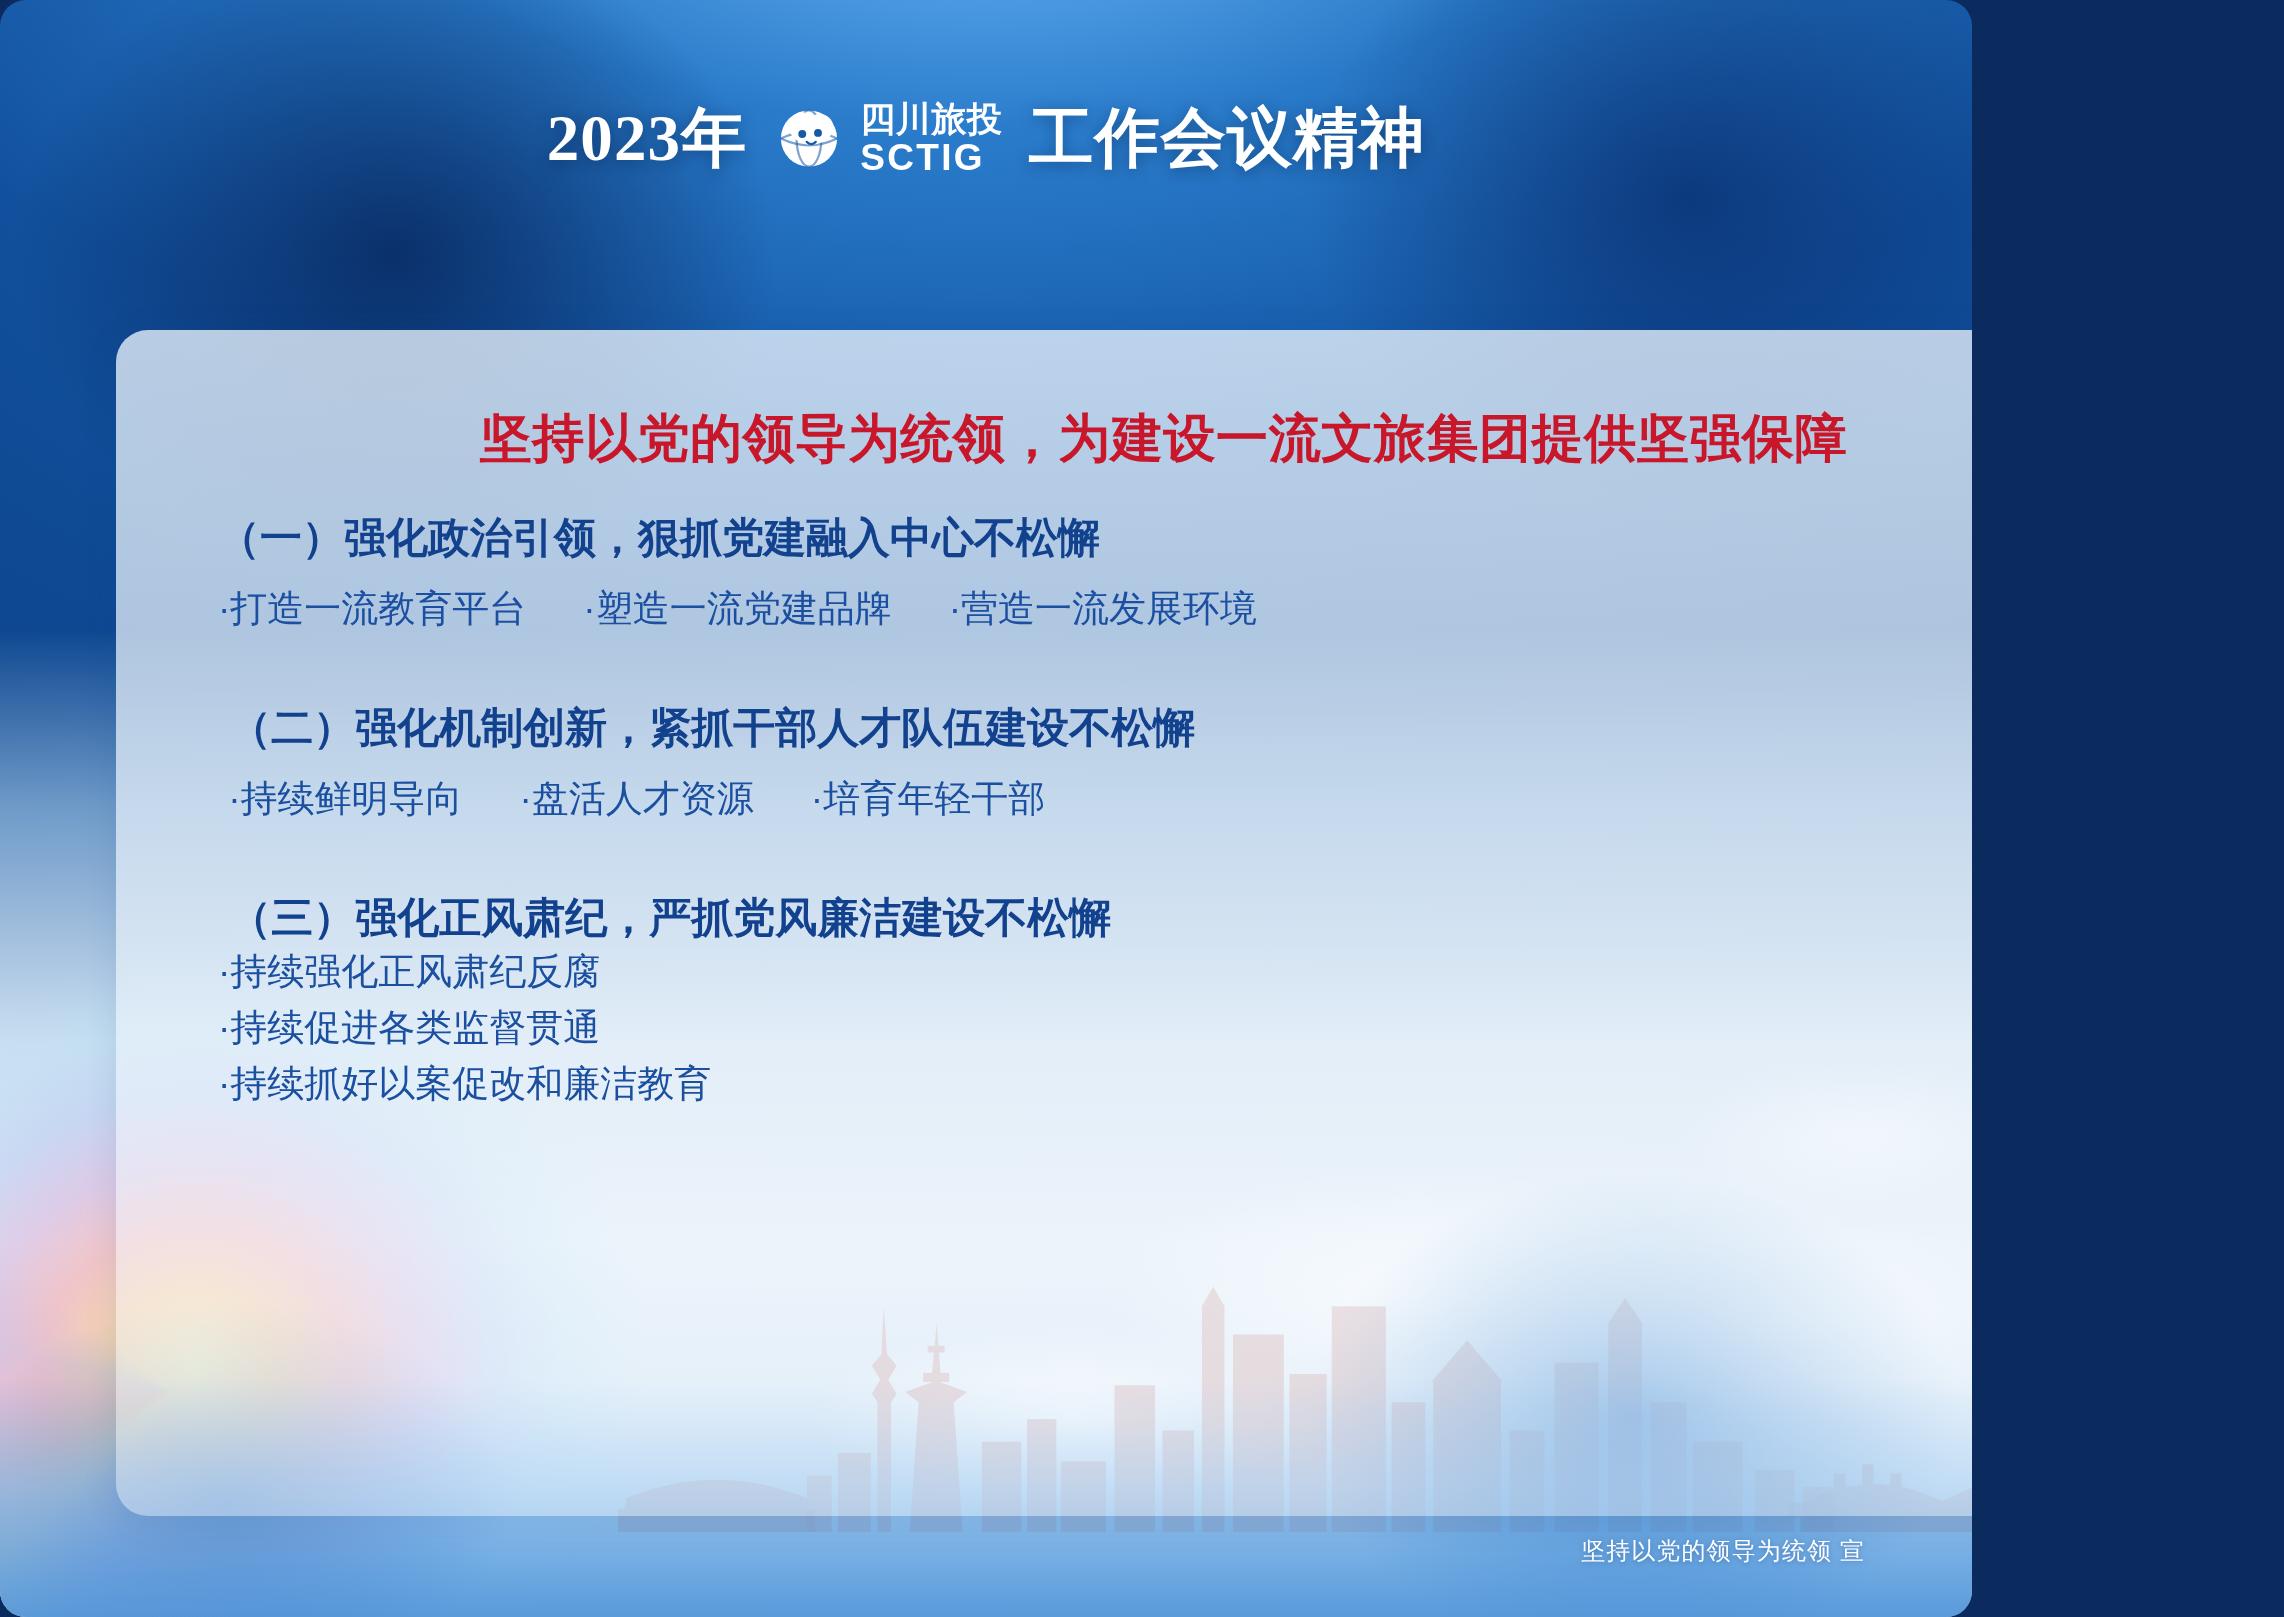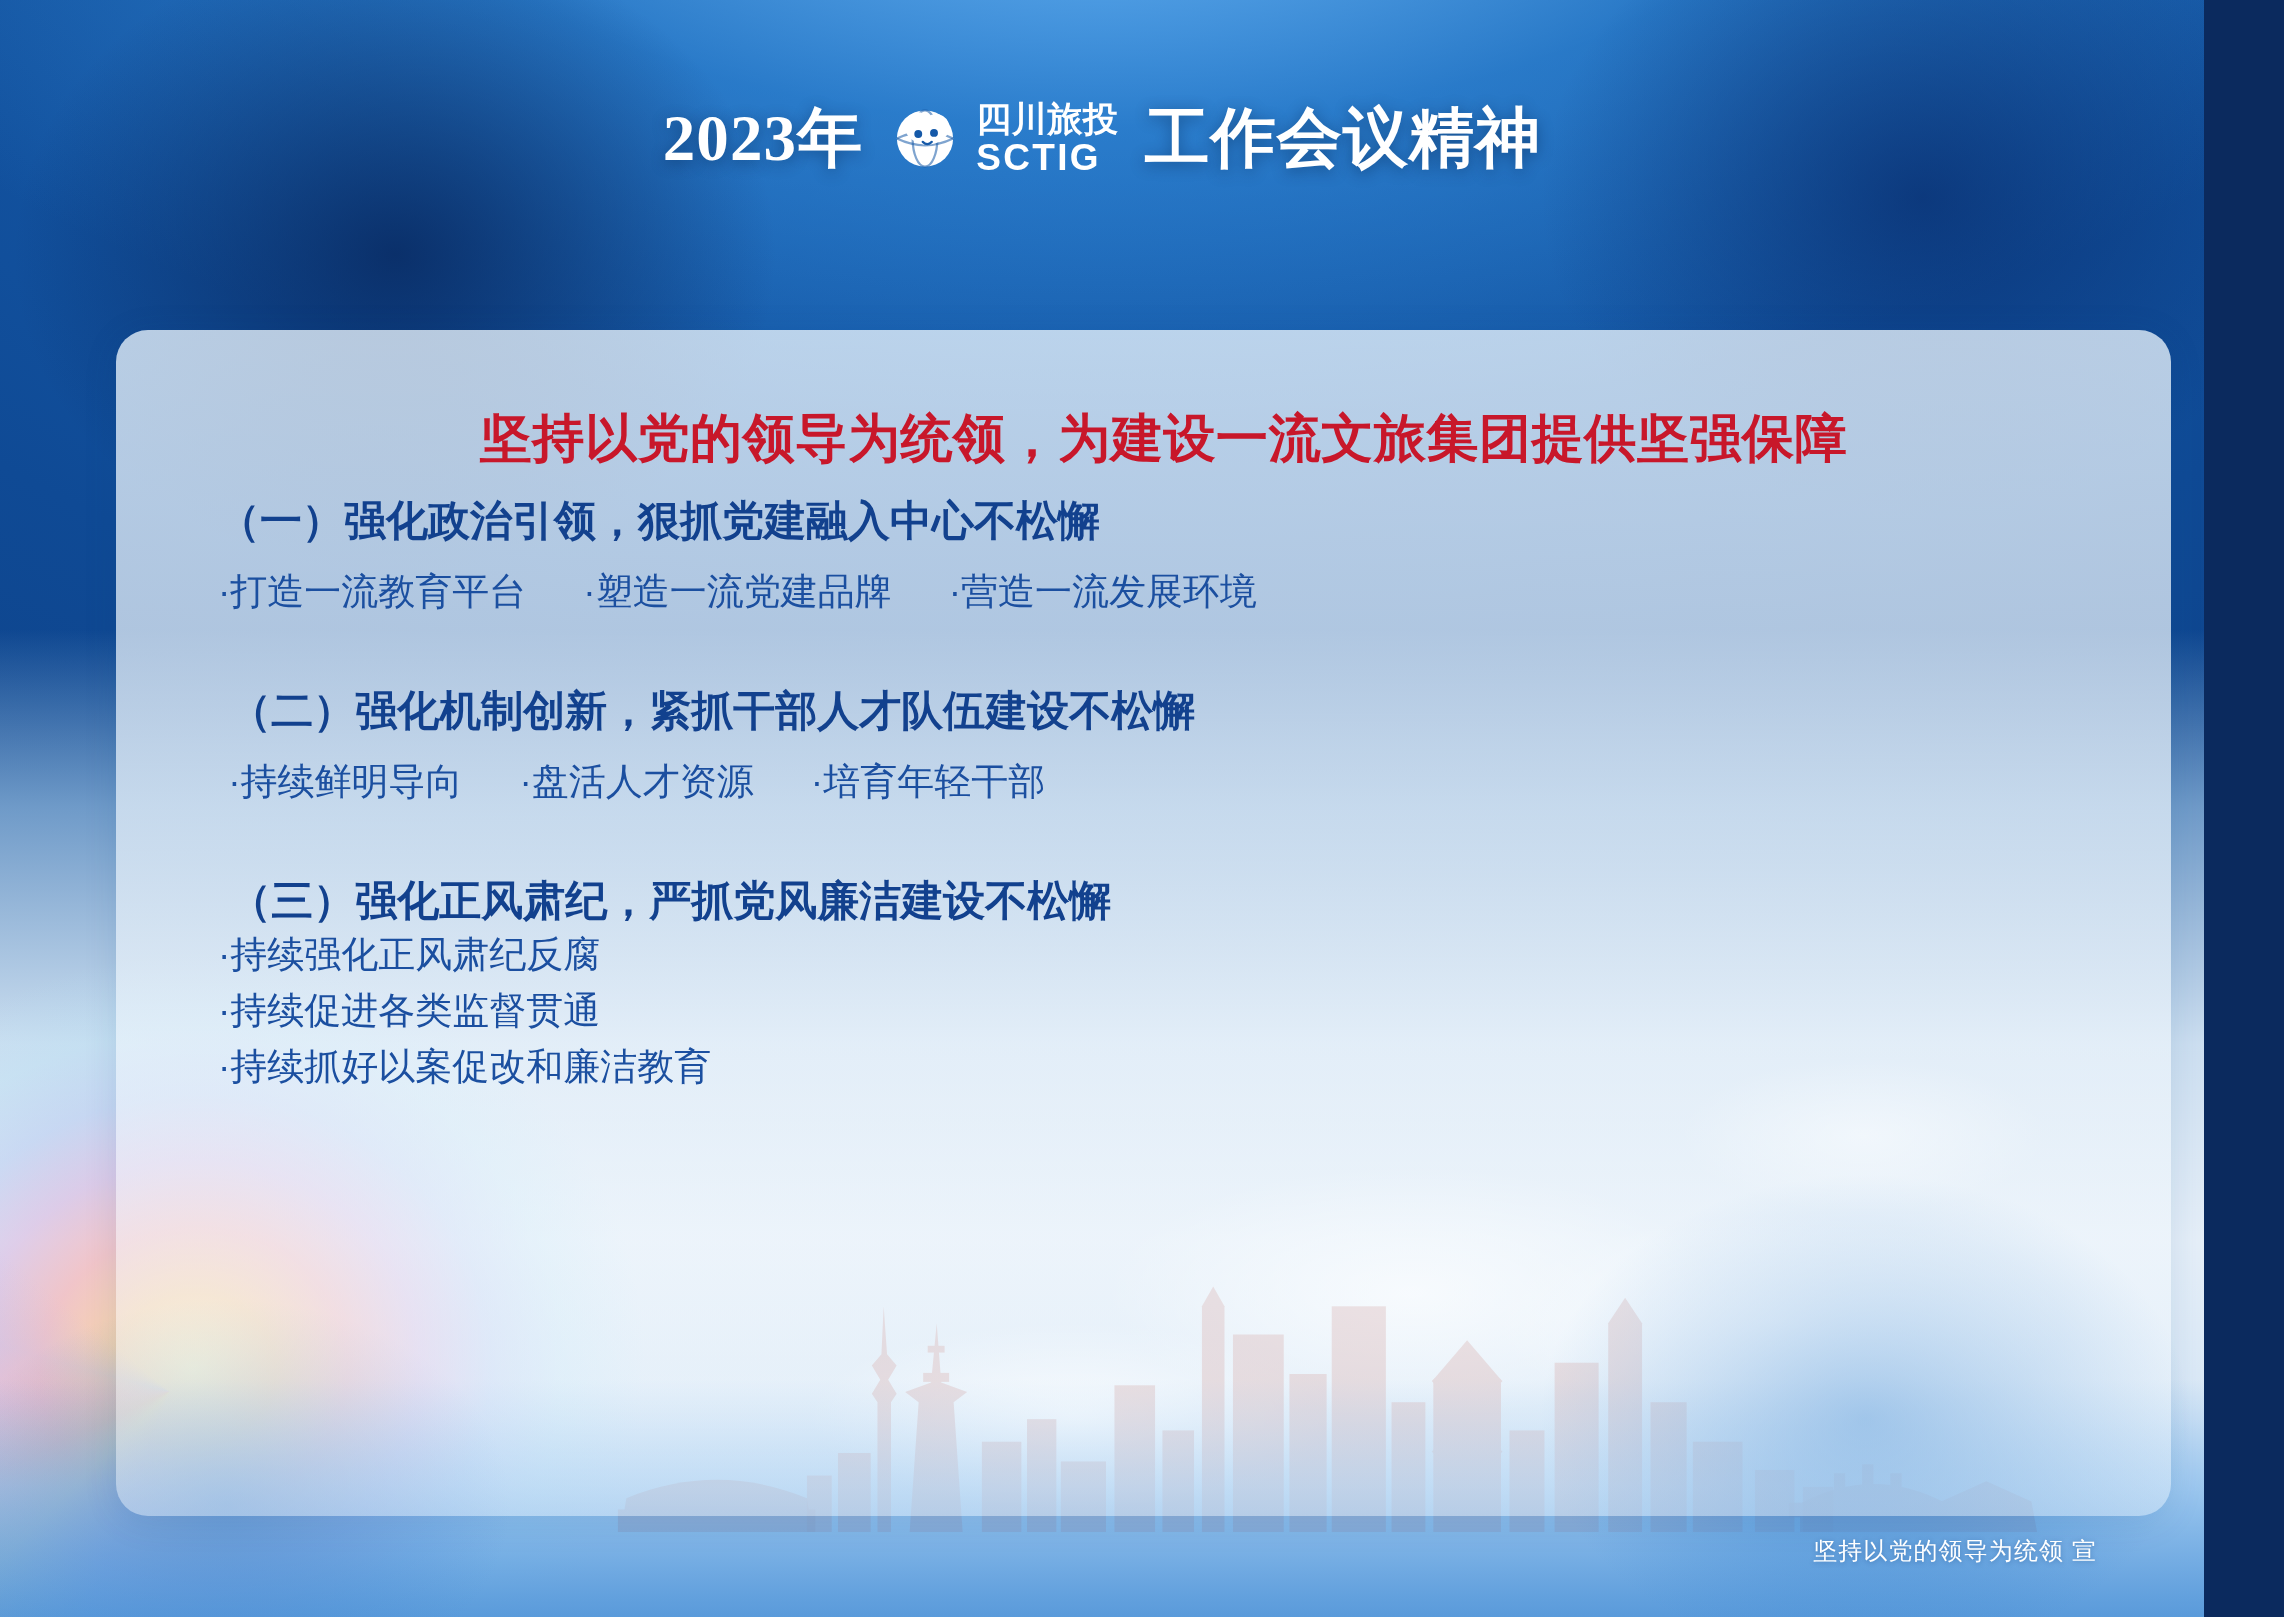--- a/index.html
+++ b/index.html
@@ -9,26 +9,27 @@
   }
   body {
     width: 2284px;
     height: 1617px;
     overflow: hidden;
     font-family: "Liberation Sans", sans-serif;
   }
 
   .poster {
     position: relative;
-    width: 2204px;
+    width: 1972px;
     height: 1617px;
     overflow: hidden;
     
     background:
       radial-gradient(120% 80% at 50% 0%, #1f6fc4 0%, #1559a8 28%, #0f4a95 55%, #0d3c80 100%);
+    border-radius: 26px;
   }
 
   
   .bg-sky-glow {
     position: absolute;
     left: 0; top: 0; right: 0;
     height: 847px;
     background:
       radial-gradient(90% 100% at 50% -20%, rgba(130,200,255,0.85) 0%, rgba(60,150,225,0.45) 35%, rgba(20,95,180,0.0) 70%);
     pointer-events: none;
@@ -221,21 +222,21 @@
     font-family: "Liberation Sans", sans-serif;
     font-weight: bold;
     font-size: 52px;
     line-height: 1.15;
     color: #c8172a;
     letter-spacing: 0.6px;
     white-space: nowrap;
   }
 
   .section {
-    margin-top: 27px;
+    margin-top: 44px;
   }
   .section + .section {
     margin-top: 67px;
   }
   .section-title {
     font-family: "Liberation Sans", sans-serif;
     font-weight: bold;
     font-size: 42px;
     line-height: 1.2;
     color: #12418e;

